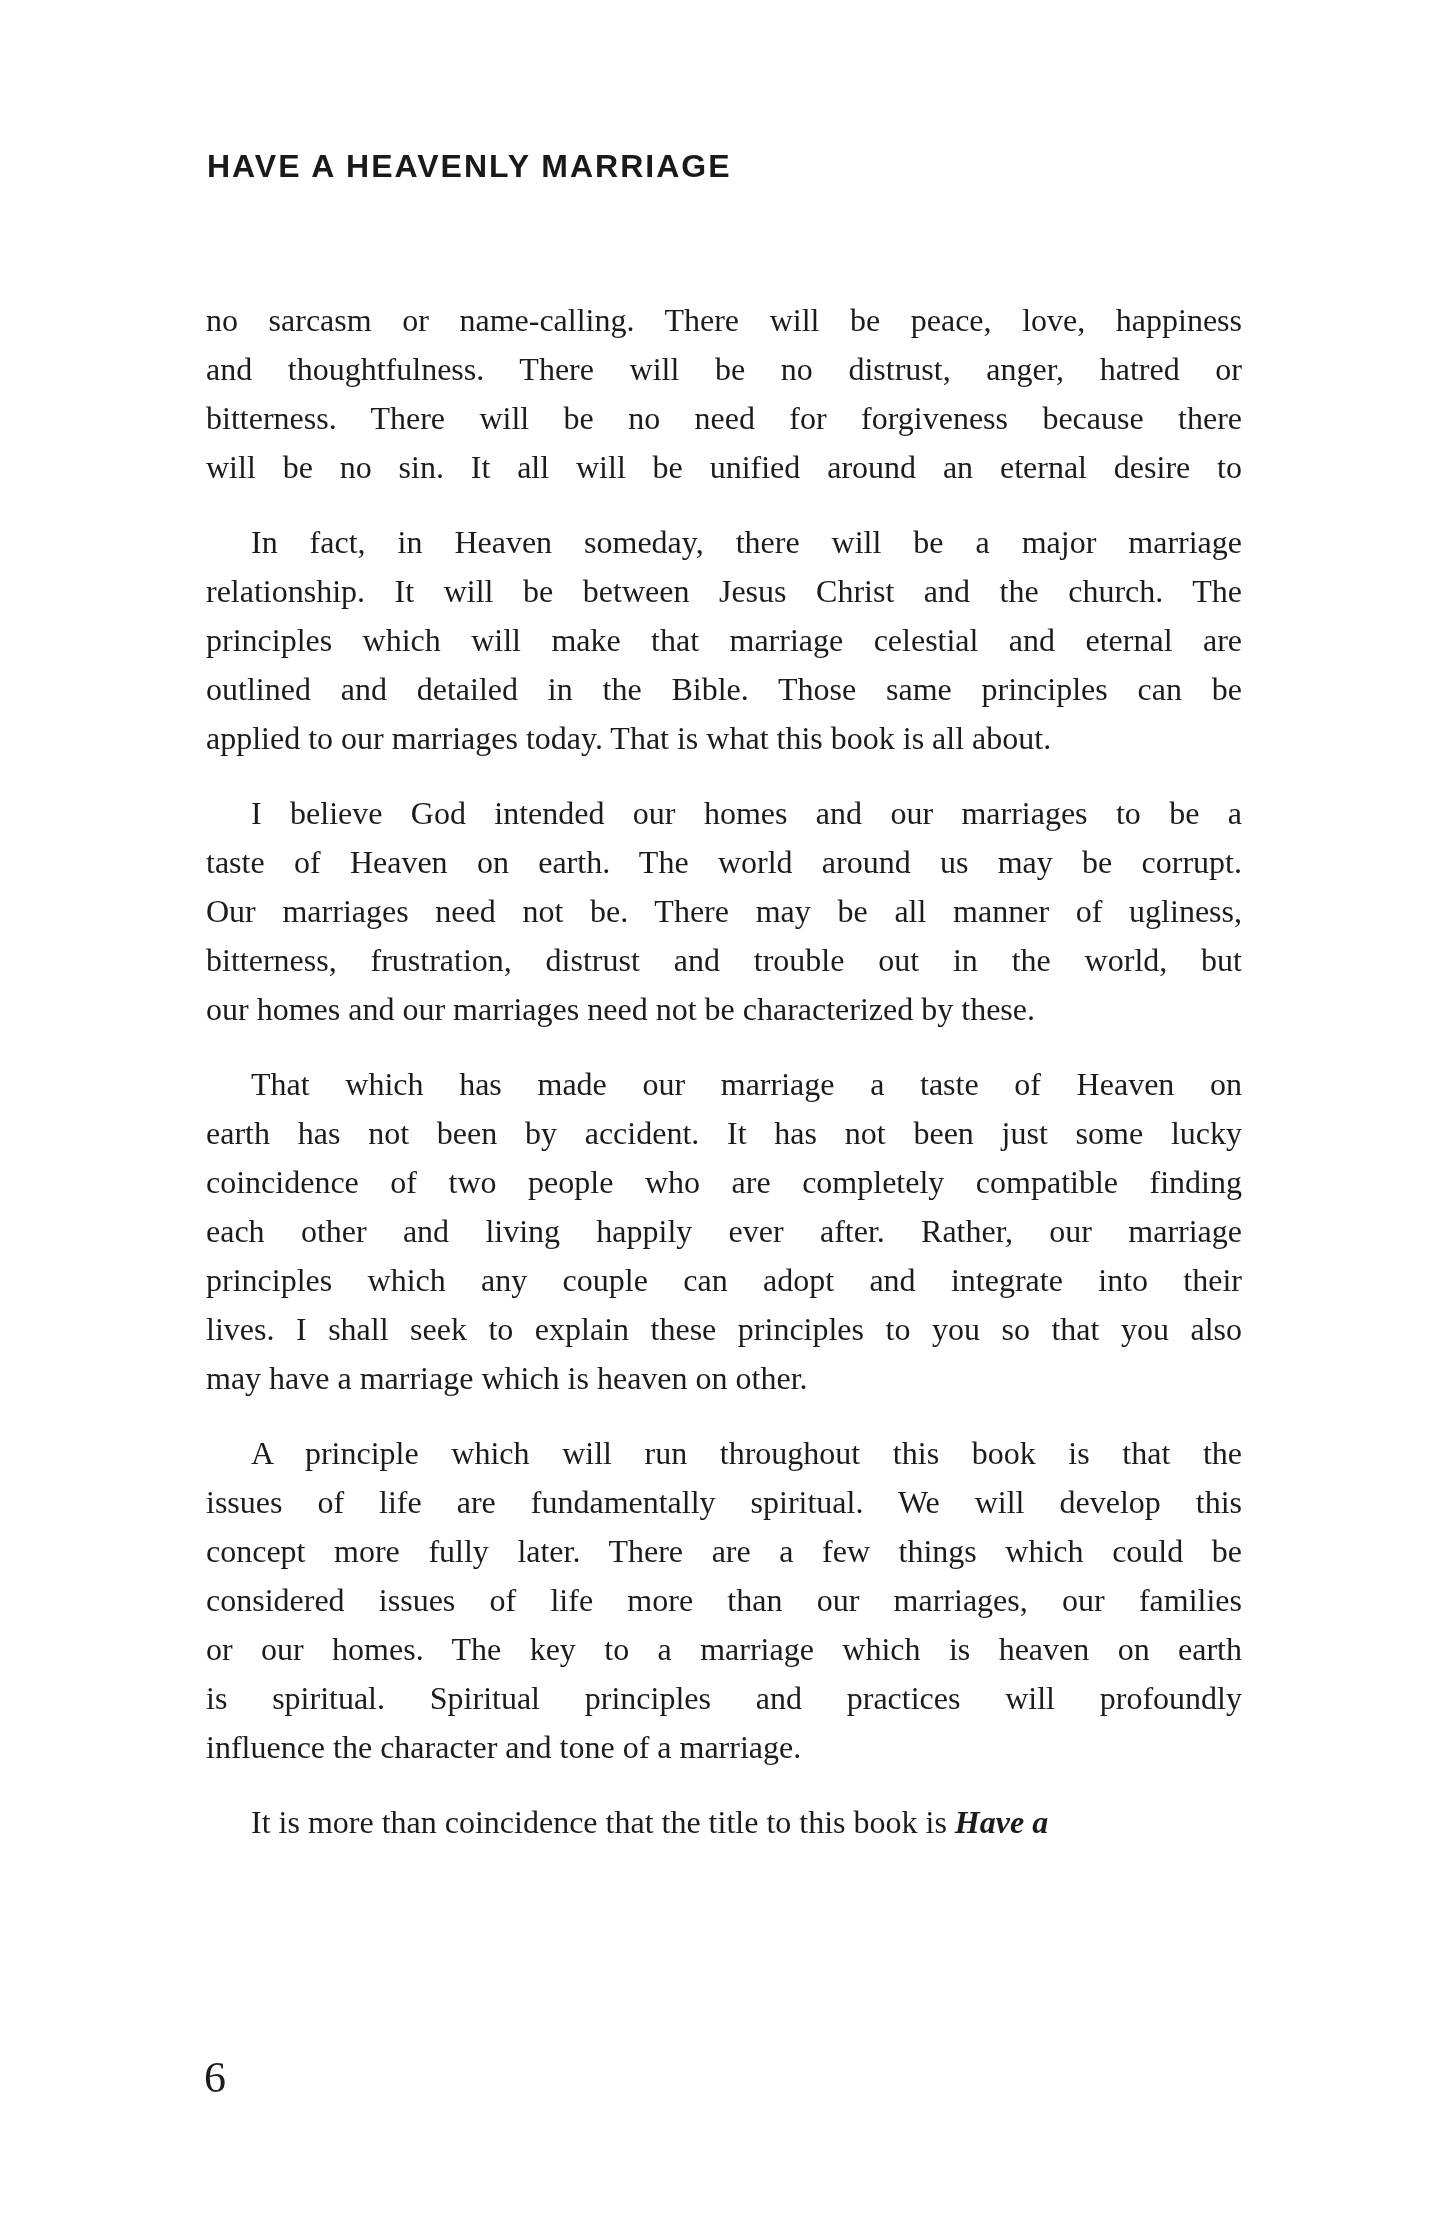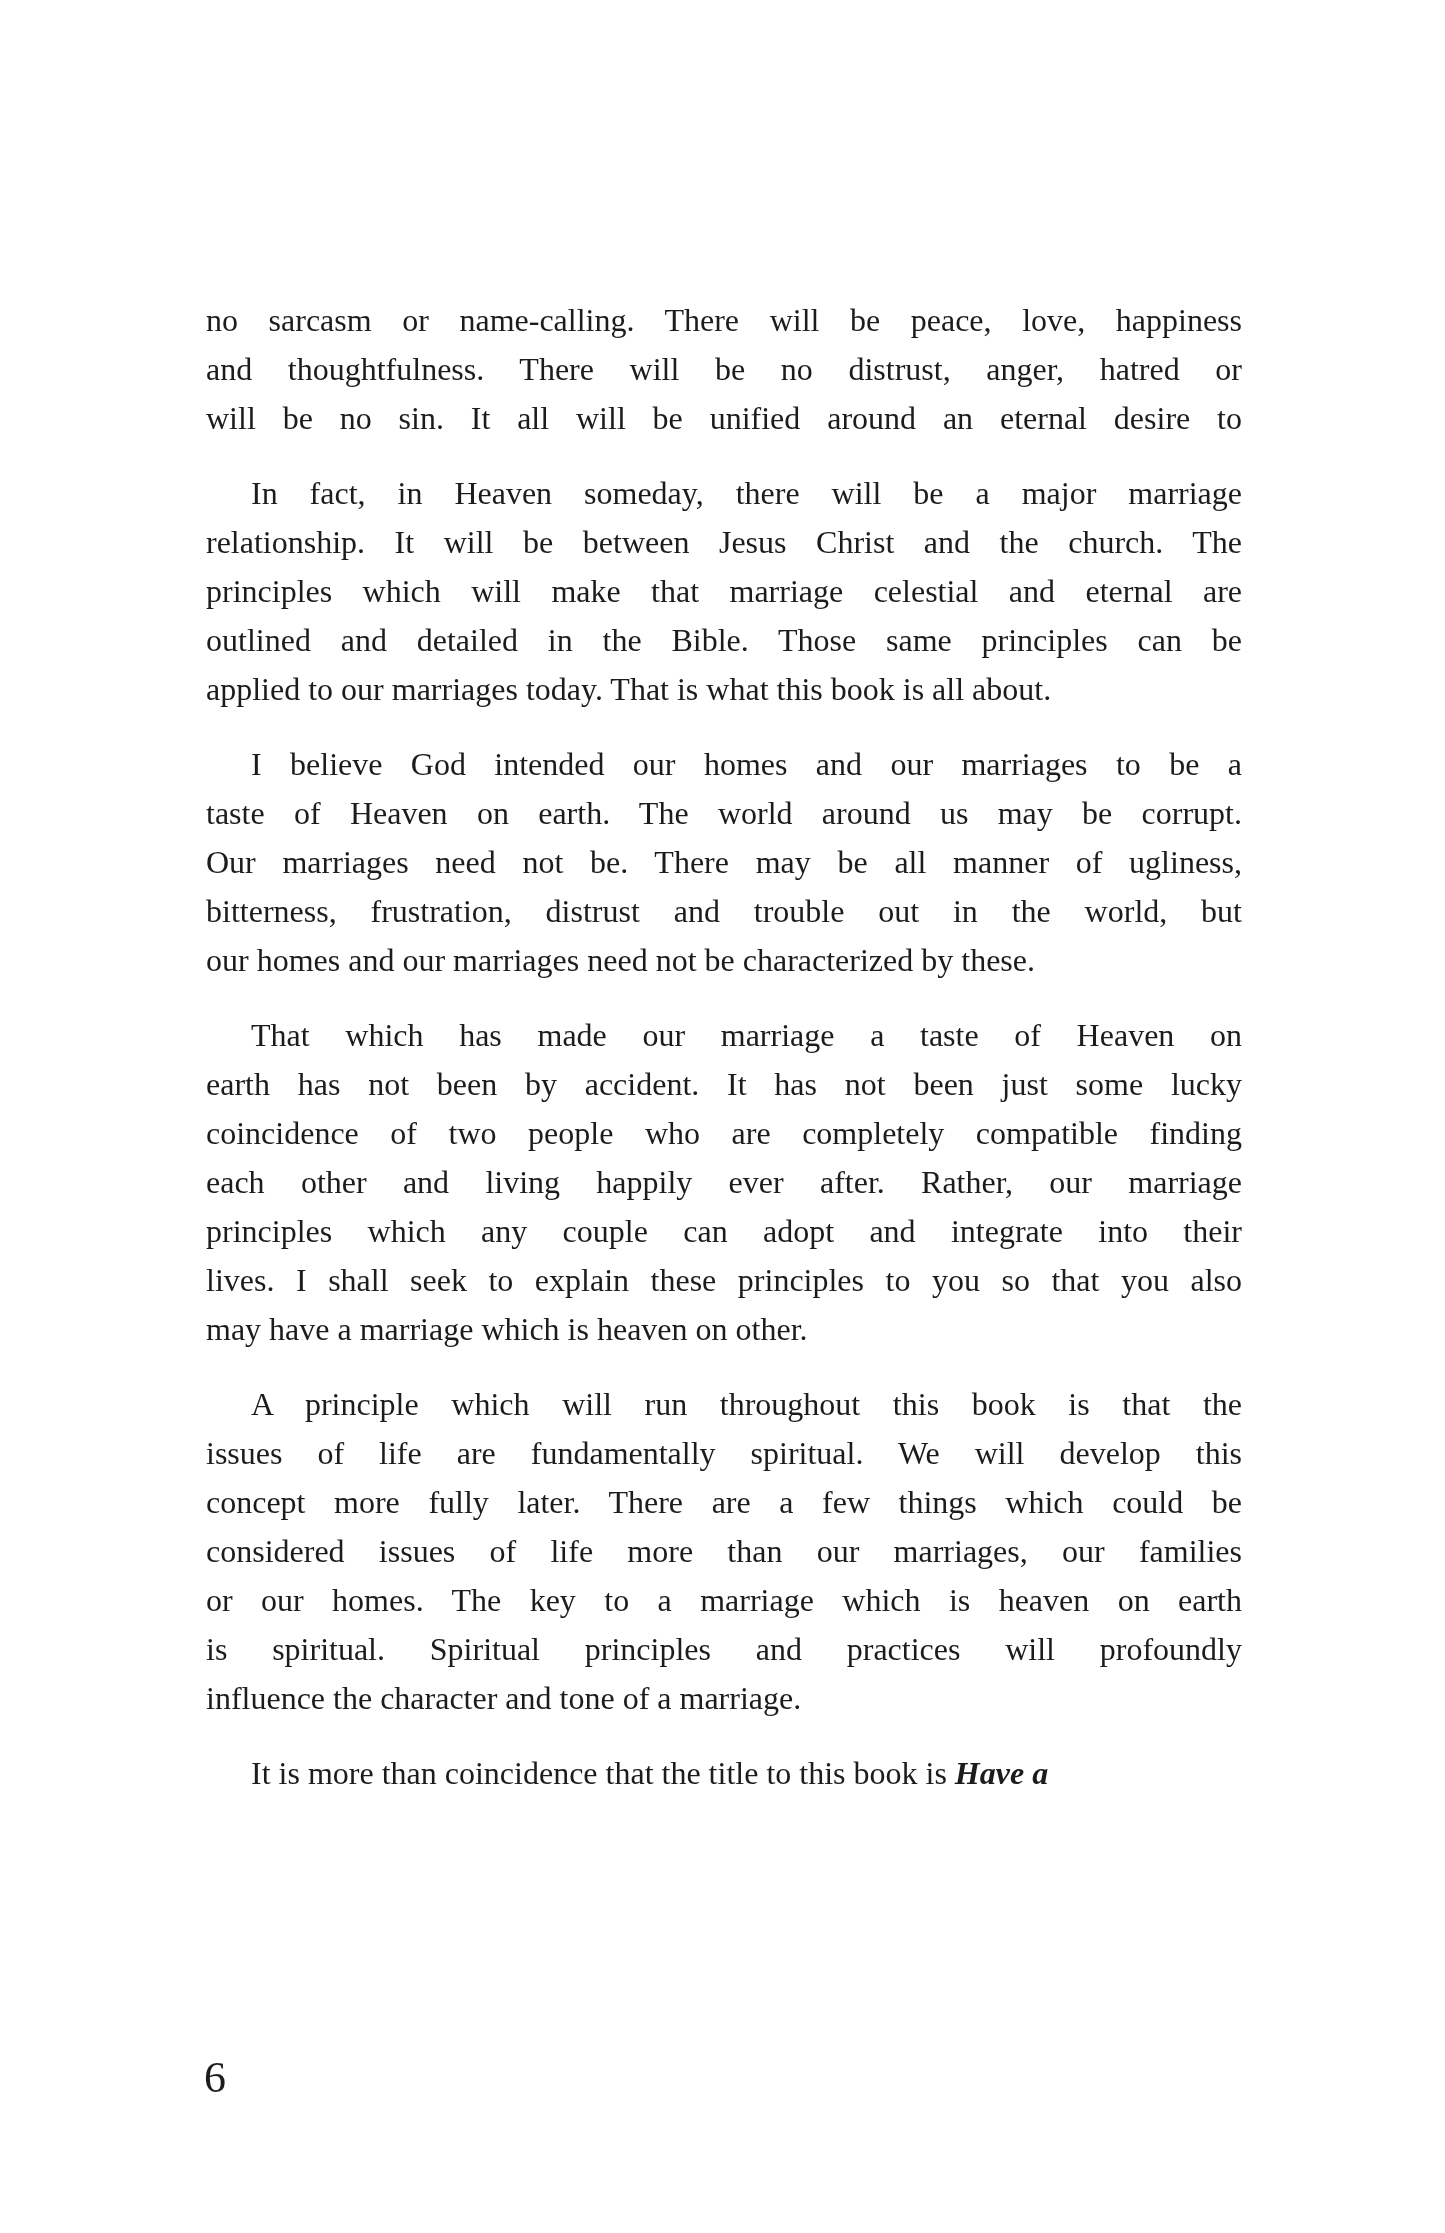--- a/index.html
+++ b/index.html
@@ -59,25 +59,27 @@
     top: 2056px;
     font-size: 44px;
     line-height: 1;
     color: #1c1c1c;
   }
 </style>
 </head>
 <body>
 
 <div class="page">
+  <div class="running-header">HAVE A HEAVENLY MARRIAGE</div>
 
   <div class="text-block">
       <div class="para">
         <div class="line">no sarcasm or name-calling. There will be peace, love, happiness</div>
         <div class="line">and thoughtfulness. There will be no distrust, anger, hatred or</div>
+        <div class="line">bitterness. There will be no need for forgiveness because there</div>
         <div class="line">will be no sin. It all will be unified around an eternal desire to</div>
       </div>
       <div class="para indent">
         <div class="line">In fact, in Heaven someday, there will be a major marriage</div>
         <div class="line">relationship. It will be between Jesus Christ and the church. The</div>
         <div class="line">principles which will make that marriage celestial and eternal are</div>
         <div class="line">outlined and detailed in the Bible. Those same principles can be</div>
         <div class="line last">applied to our marriages today. That is what this book is all about.</div>
       </div>
       <div class="para indent">

